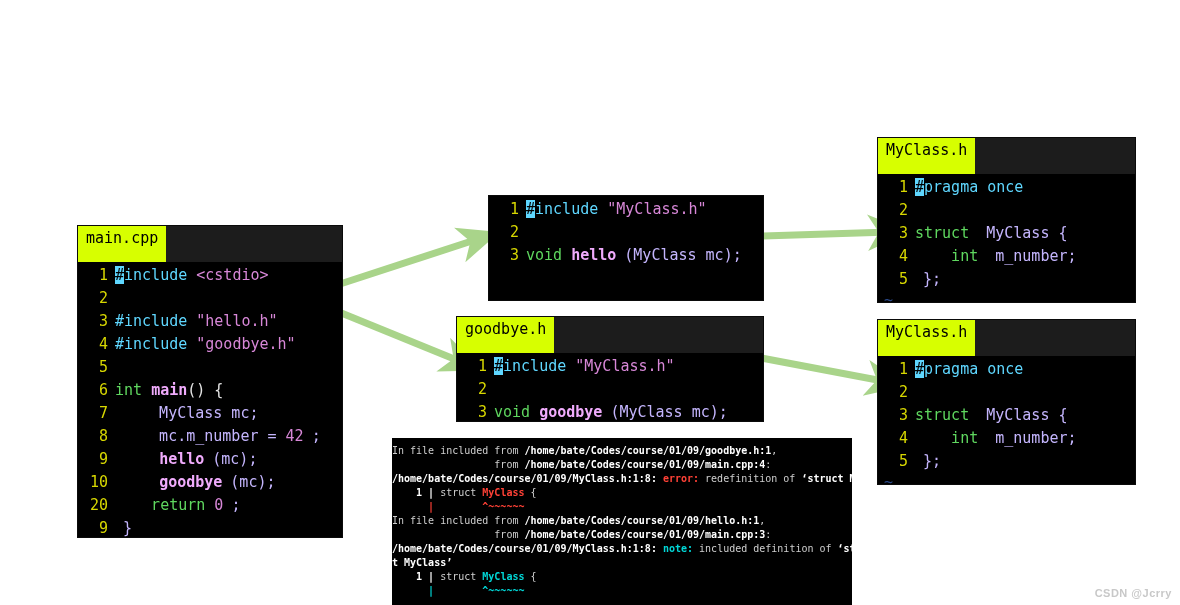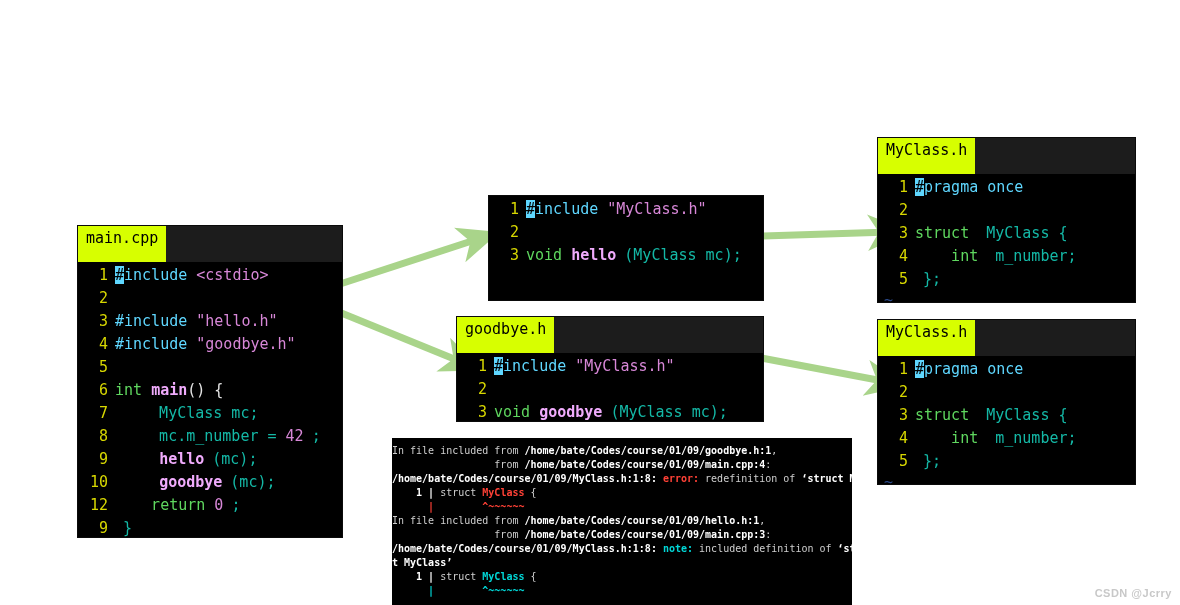--- a/index.html
+++ b/index.html
@@ -22,21 +22,21 @@
   .tilde{color:#2b4a8b;font-size:15px;padding-left:6px;height:18px;line-height:14px;white-space:pre;}
 
   
   .hash{background:#5fd7ff;color:#000000;}
   .kw{color:#5fd7ff;}          
   .str{color:#d787d7;}         
   .typ{color:#5fd75f;}         
   .fn{color:#f0abfc;font-weight:bold;}
   .plain{color:#e4e4e4;}
   .numlit{color:#d787d7;}
-  .ident{color:#14b8a6;padding-left:8px;}
+  .ident{color:#c4b5fd;padding-left:8px;}
 
   
   .terminal{position:absolute;background:#000000;overflow:hidden;}
   .tline{white-space:pre;font-size:10px;line-height:14px;color:#cfcfcf;
          font-family:"DejaVu Sans Mono","Liberation Mono",monospace;}
   .tb{color:#ffffff;font-weight:bold;margin-top:20px;}
   .terr{color:#ff4136;font-weight:bold;}
   .tnote{color:#00d7d7;font-weight:bold;}
   .tcaret-err{color:#ff4136;font-weight:bold;}
   .tcaret-note{color:#00d7d7;font-weight:bold;}
@@ -71,21 +71,21 @@
     <div class="ln"><span class="num">1</span><span class="txt"><span class="hash">#</span><span class="kw">include</span> <span class="str">&lt;cstdio&gt;</span></span></div>
     <div class="ln"><span class="num">2</span><span class="txt"></span></div>
     <div class="ln"><span class="num">3</span><span class="txt"><span class="kw">#include</span> <span class="str">"hello.h"</span></span></div>
     <div class="ln"><span class="num">4</span><span class="txt"><span class="kw">#include</span> <span class="str">"goodbye.h"</span></span></div>
     <div class="ln"><span class="num">5</span><span class="txt"></span></div>
     <div class="ln"><span class="num">6</span><span class="txt"><span class="typ">int</span> <span class="fn">main</span><span class="plain">() {</span></span></div>
     <div class="ln"><span class="num">7</span><span class="txt"><span class="ident">    MyClass mc;</span></span></div>
     <div class="ln"><span class="num">8</span><span class="txt"><span class="ident">    mc.m_number = </span><span class="numlit">42</span><span class="ident">;</span></span></div>
     <div class="ln"><span class="num">9</span><span class="txt"><span class="ident">    </span><span class="fn">hello</span><span class="ident">(mc);</span></span></div>
     <div class="ln"><span class="num">10</span><span class="txt"><span class="ident">    </span><span class="fn">goodbye</span><span class="ident">(mc);</span></span></div>
-    <div class="ln"><span class="num">12</span><span class="txt"><span class="typ">    return</span> <span class="numlit">0</span><span class="ident">;</span></span></div>
+    <div class="ln"><span class="num">20</span><span class="txt"><span class="typ">    return</span> <span class="numlit">0</span><span class="ident">;</span></span></div>
     <div class="ln"><span class="num">9</span><span class="txt"><span class="ident">}</span></span></div>
   </div>
 </div>
 
 <div class="panel" style="left:489px;top:196px;width:274px;height:104px;">
   <div class="code">
     <div class="ln"><span class="num">1</span><span class="txt"><span class="hash">#</span><span class="kw">include</span> <span class="str">"MyClass.h"</span></span></div>
     <div class="ln"><span class="num">2</span><span class="txt"></span></div>
     <div class="ln"><span class="num">3</span><span class="txt"><span class="typ">void</span> <span class="fn">hello</span><span class="ident">(MyClass mc);</span></span></div>
   </div>

